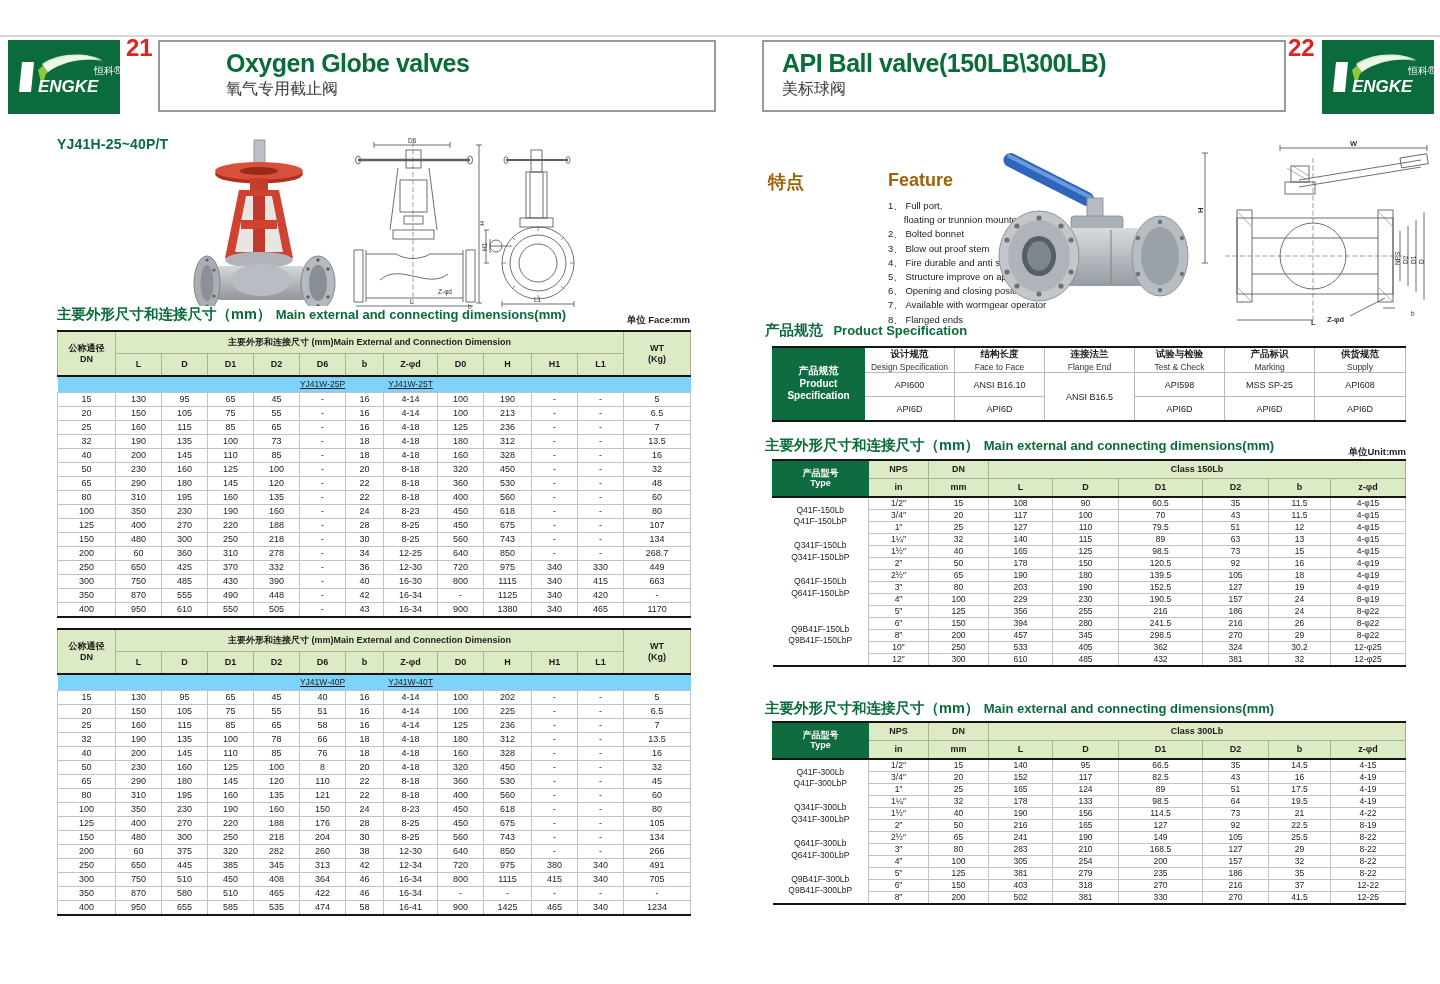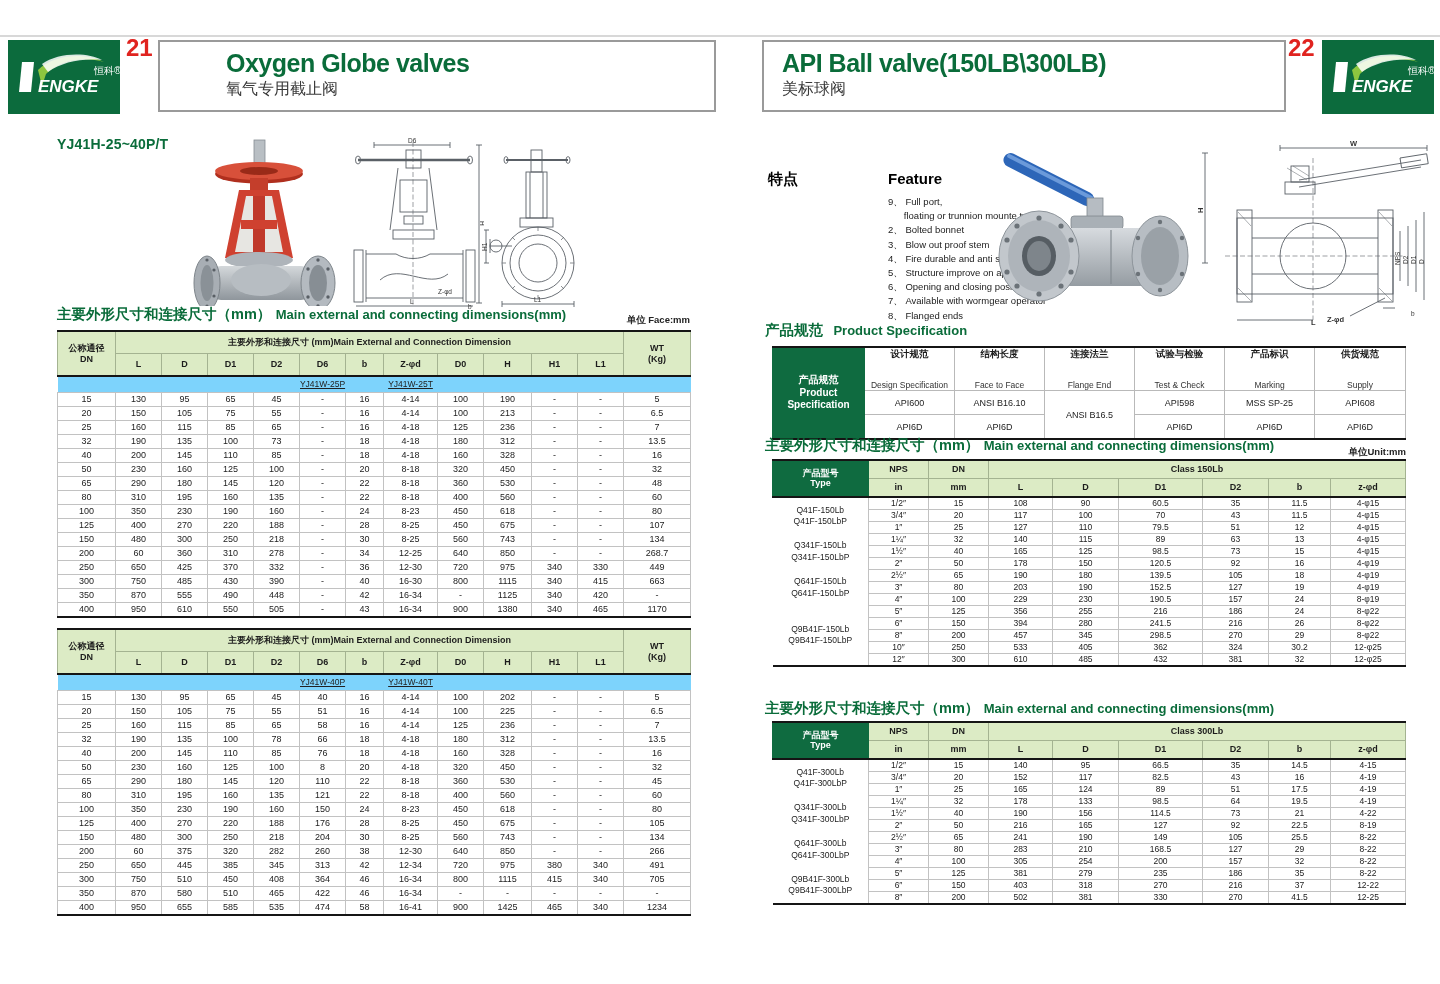--- a/index.html
+++ b/index.html
@@ -41,31 +41,31 @@
   table.rt tbody td{height:11px;font-size:8.5px;}
   table.rt .typehead{background:#0f6b40 !important;color:#fff !important;border-color:#0f6b40 !important;}
   table.rt td.type-cell{border:none;border-right:1px solid #c2c2c2;font-size:8.5px;background:#fff;}
   table.rt td.type-cell div{line-height:1.3;}
 
   
   table.spec{position:absolute;left:772px;top:346px;width:633px;border-collapse:collapse;table-layout:fixed;
              font-size:9.5px;border-top:2px solid #151515;border-bottom:2px solid #151515;}
   table.spec th,table.spec td{border:1px solid #b9b9b9;text-align:center;padding:0;}
   table.spec .hc{font-size:9.5px;font-weight:bold;color:#1c1c1c;}
-  table.spec .he{font-size:8.5px;font-weight:normal;color:#333;margin-top:19px;text-align:center;}
+  table.spec .he{font-size:8.5px;font-weight:normal;color:#333;margin-top:1px;text-align:center;}
   table.spec td{height:23px;font-size:9px;color:#222;background:#fff;}
   table.spec .spec-corner{background:#0f6b40;color:#fff;border-color:#0f6b40;}
   table.spec .spec-corner div{line-height:1.25;font-size:10px;}
   table.spec .spec-corner .c0{font-size:10px;font-weight:bold;}
 
   
   .feat{position:absolute;top:170px;}
   .feat-cn{left:768px;width:118px;}
   .feat-en{left:888px;width:185px;}
-  .feat h2{margin:0 0 8px 0;font-size:15px;color:#000000;}
+  .feat h2{margin:0 0 8px 0;font-size:18px;color:#a16207;}
   .feat .fline{white-space:pre;color:#222;}
   .feat-cn .fline{font-size:10.5px;line-height:15px;}
   .feat-en .fline{font-size:9.5px;line-height:14.2px;}
 
   .fig{position:absolute;}
   .dim{font-size:6.5px;fill:#333;font-family:"Liberation Sans",sans-serif;}
   .dimb{font-size:7.5px;fill:#333;font-weight:bold;font-family:"Liberation Sans",sans-serif;}
 </style>
 </head>
 <body>
@@ -806,21 +806,21 @@
         </tr>
       </tbody>
   </table>
 
   <div class="feat feat-cn">
     <h2>特点</h2>
   </div>
   <div class="feat feat-en">
     <h2>Feature</h2>
     <div>
-        <div class="fline">9、 Full port,</div>
+        <div class="fline">1、 Full port,</div>
         <div class="fline">      floating or trunnion mounte type</div>
         <div class="fline">2、 Bolted bonnet</div>
         <div class="fline">3、 Blow out proof stem</div>
         <div class="fline">4、 Fire durable and anti static safety</div>
         <div class="fline">5、 Structure improve on api</div>
         <div class="fline">6、 Opening and closing position</div>
         <div class="fline">7、 Available with wormgear operator</div>
         <div class="fline">8、 Flanged ends</div>
       </div>
   </div>

